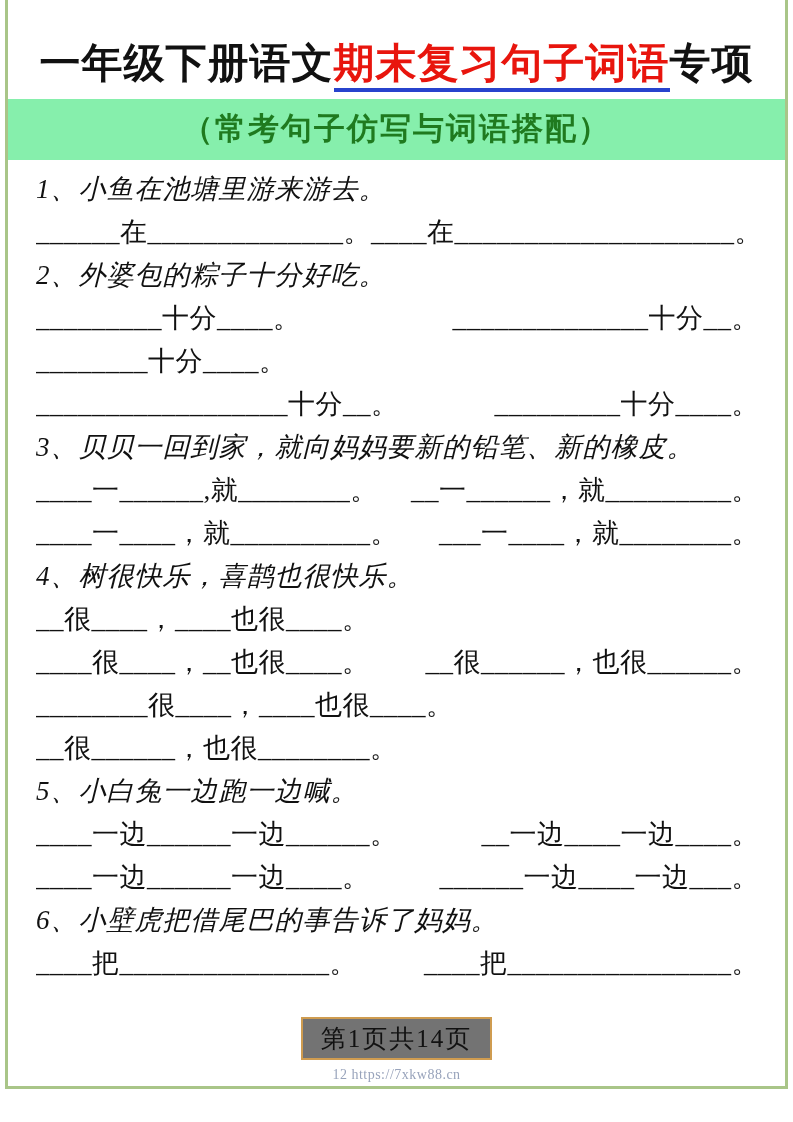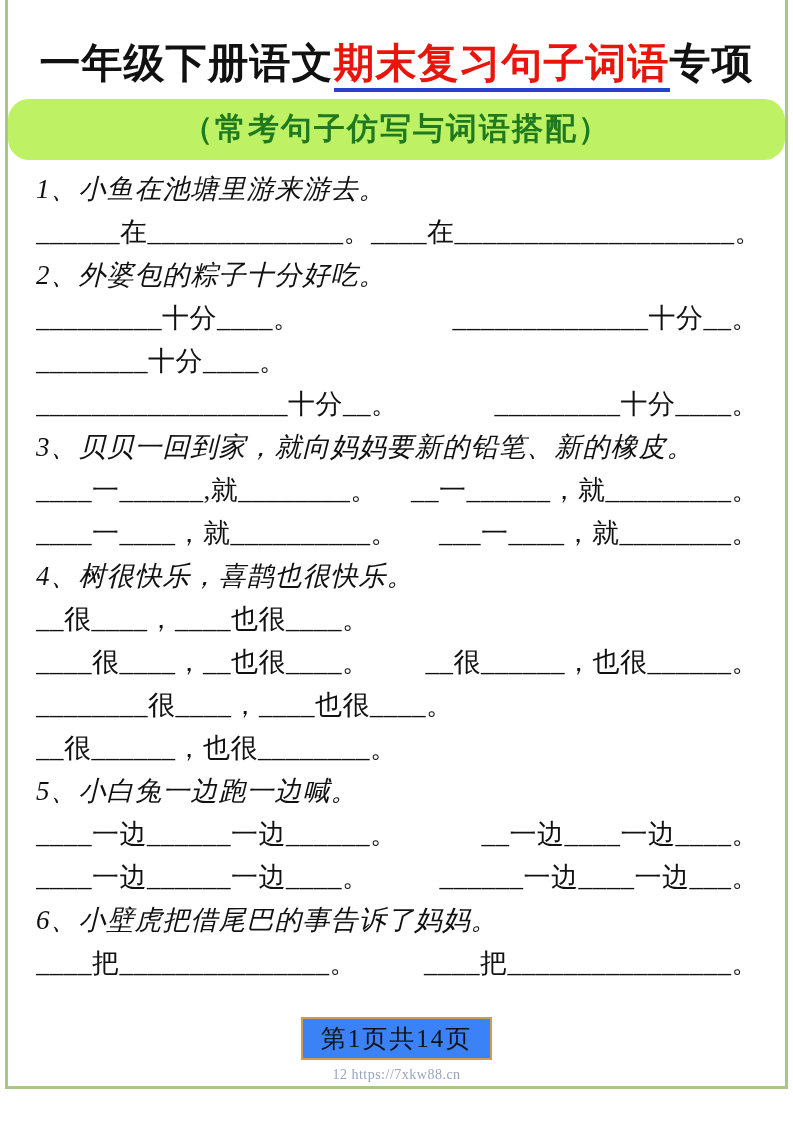--- a/index.html
+++ b/index.html
@@ -33,28 +33,27 @@
     line-height: 1.15;
     white-space: nowrap;
   }
   .title-red {
     color: #e8150d;
     border-bottom: 4px solid #2743cd;
     padding-bottom: 2px;
   }
   .subtitle-banner {
     margin: 0 8px;
-    background: #bef264;
+    background: #86efac;
     color: #1f7a1f;
     font-size: 31px;
     font-weight: bold;
     text-align: center;
     letter-spacing: 2px;
     padding: 9px 0 10px 0;
-    border-radius: 21px;
   }
   .content {
     padding: 8px 34px 0 36px;
     font-size: 27px;
     letter-spacing: 1px;
   }
   .prompt {
     margin: 0;
     height: 43px;
     line-height: 43px;
@@ -76,21 +75,21 @@
   .footer {
     position: absolute;
     left: 0;
     right: 0;
     bottom: 28px;
     text-align: center;
   }
   .page-box {
     display: inline-block;
     border: 2px solid #cf9c50;
-    background: #3b82f6;
+    background: #737373;
     padding: 3px 18px;
     font-size: 25px;
     letter-spacing: 2px;
   }
   .watermark {
     font-size: 14px;
     color: #98a3bb;
     margin-top: 7px;
     letter-spacing: 0.5px;
   }

